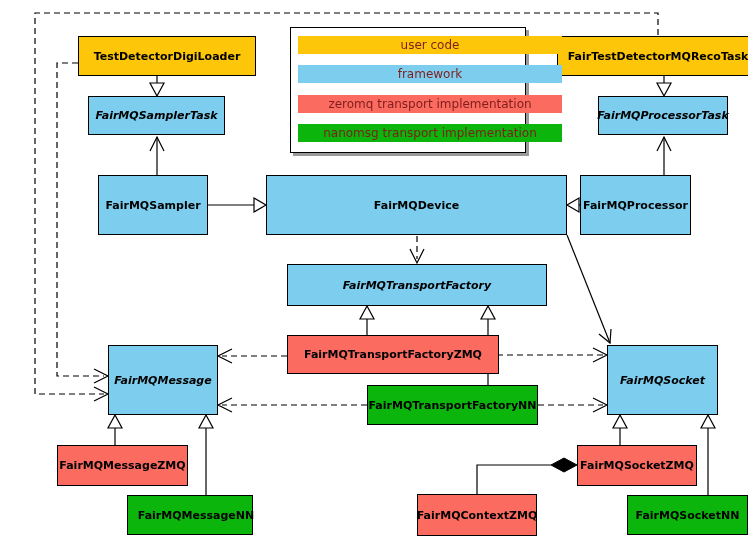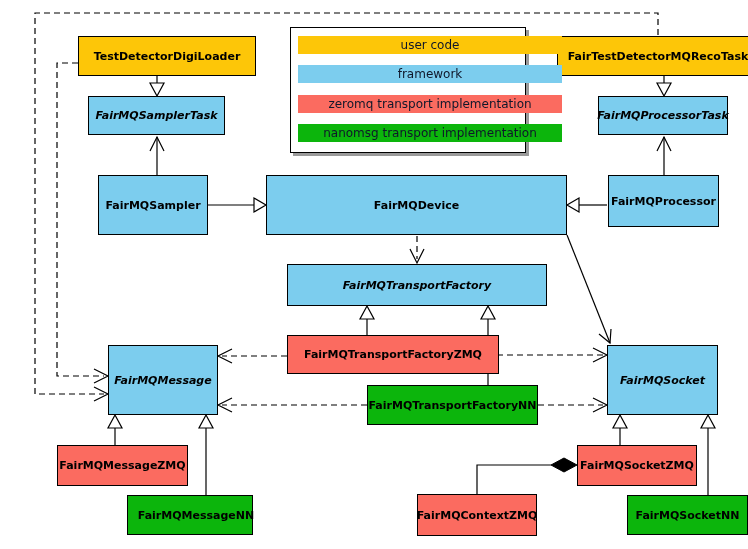--- a/index.html
+++ b/index.html
@@ -29,21 +29,21 @@
 
   .legend {
     position:absolute; left:266px; top:27px; width:236px; height:126px;
     background:#fff; border:1.5px solid var(--c-line,#000);
     box-sizing:border-box;
     box-shadow:3px 3px 0 var(--c-legend-shadow,#9A9A9A);
   }
   .legend-row {
     position:absolute; left:7px; width:264px; height:18px;
     display:flex; align-items:center; justify-content:center;
-    font-size:12px; color:#0f172a; white-space:nowrap;
+    font-size:12px; color:#7f1d1d; white-space:nowrap;
   }
 </style>
 </head>
 <body>
 
 <div id="canvas">
 
   <svg id="wires" viewBox="0 0 748 549">
 
     <g>
@@ -157,21 +157,21 @@
   <div class="node c-user" style="left:533px; top:36px;  width:202px; height:40px;">FairTestDetectorMQRecoTask</div>
 
   <div class="node c-fw abstract" style="left:64px;  top:96px;  width:137px; height:39px;text-align:center;">FairMQSamplerTask</div>
 
   <div class="node c-fw abstract" style="left:574px; top:96px;  width:130px; height:39px;">FairMQProcessorTask</div>
 
   <div class="node c-fw" style="left:74px;  top:175px; width:110px; height:60px;">FairMQSampler</div>
 
   <div class="node c-fw" style="left:242px; top:175px; width:301px; height:60px;">FairMQDevice</div>
 
-  <div class="node c-fw" style="left:584px; top:175px; width:111px; height:52px;">FairMQProcessor</div>
+  <div class="node c-fw" style="left:556px; top:175px; width:111px; height:60px;">FairMQProcessor</div>
 
   <div class="node c-fw abstract" style="left:263px; top:264px; width:260px; height:42px;">FairMQTransportFactory</div>
 
   <div class="node c-zmq" style="left:263px; top:335px; width:212px; height:39px;">FairMQTransportFactoryZMQ</div>
 
   <div class="node c-nn" style="left:343px; top:385px; width:171px; height:40px;">FairMQTransportFactoryNN</div>
 
   <div class="node c-fw abstract" style="left:84px;  top:345px; width:110px; height:70px;text-align:center;">FairMQMessage</div>
 
   <div class="node c-fw abstract" style="left:583px; top:345px; width:111px; height:70px;">FairMQSocket</div>

